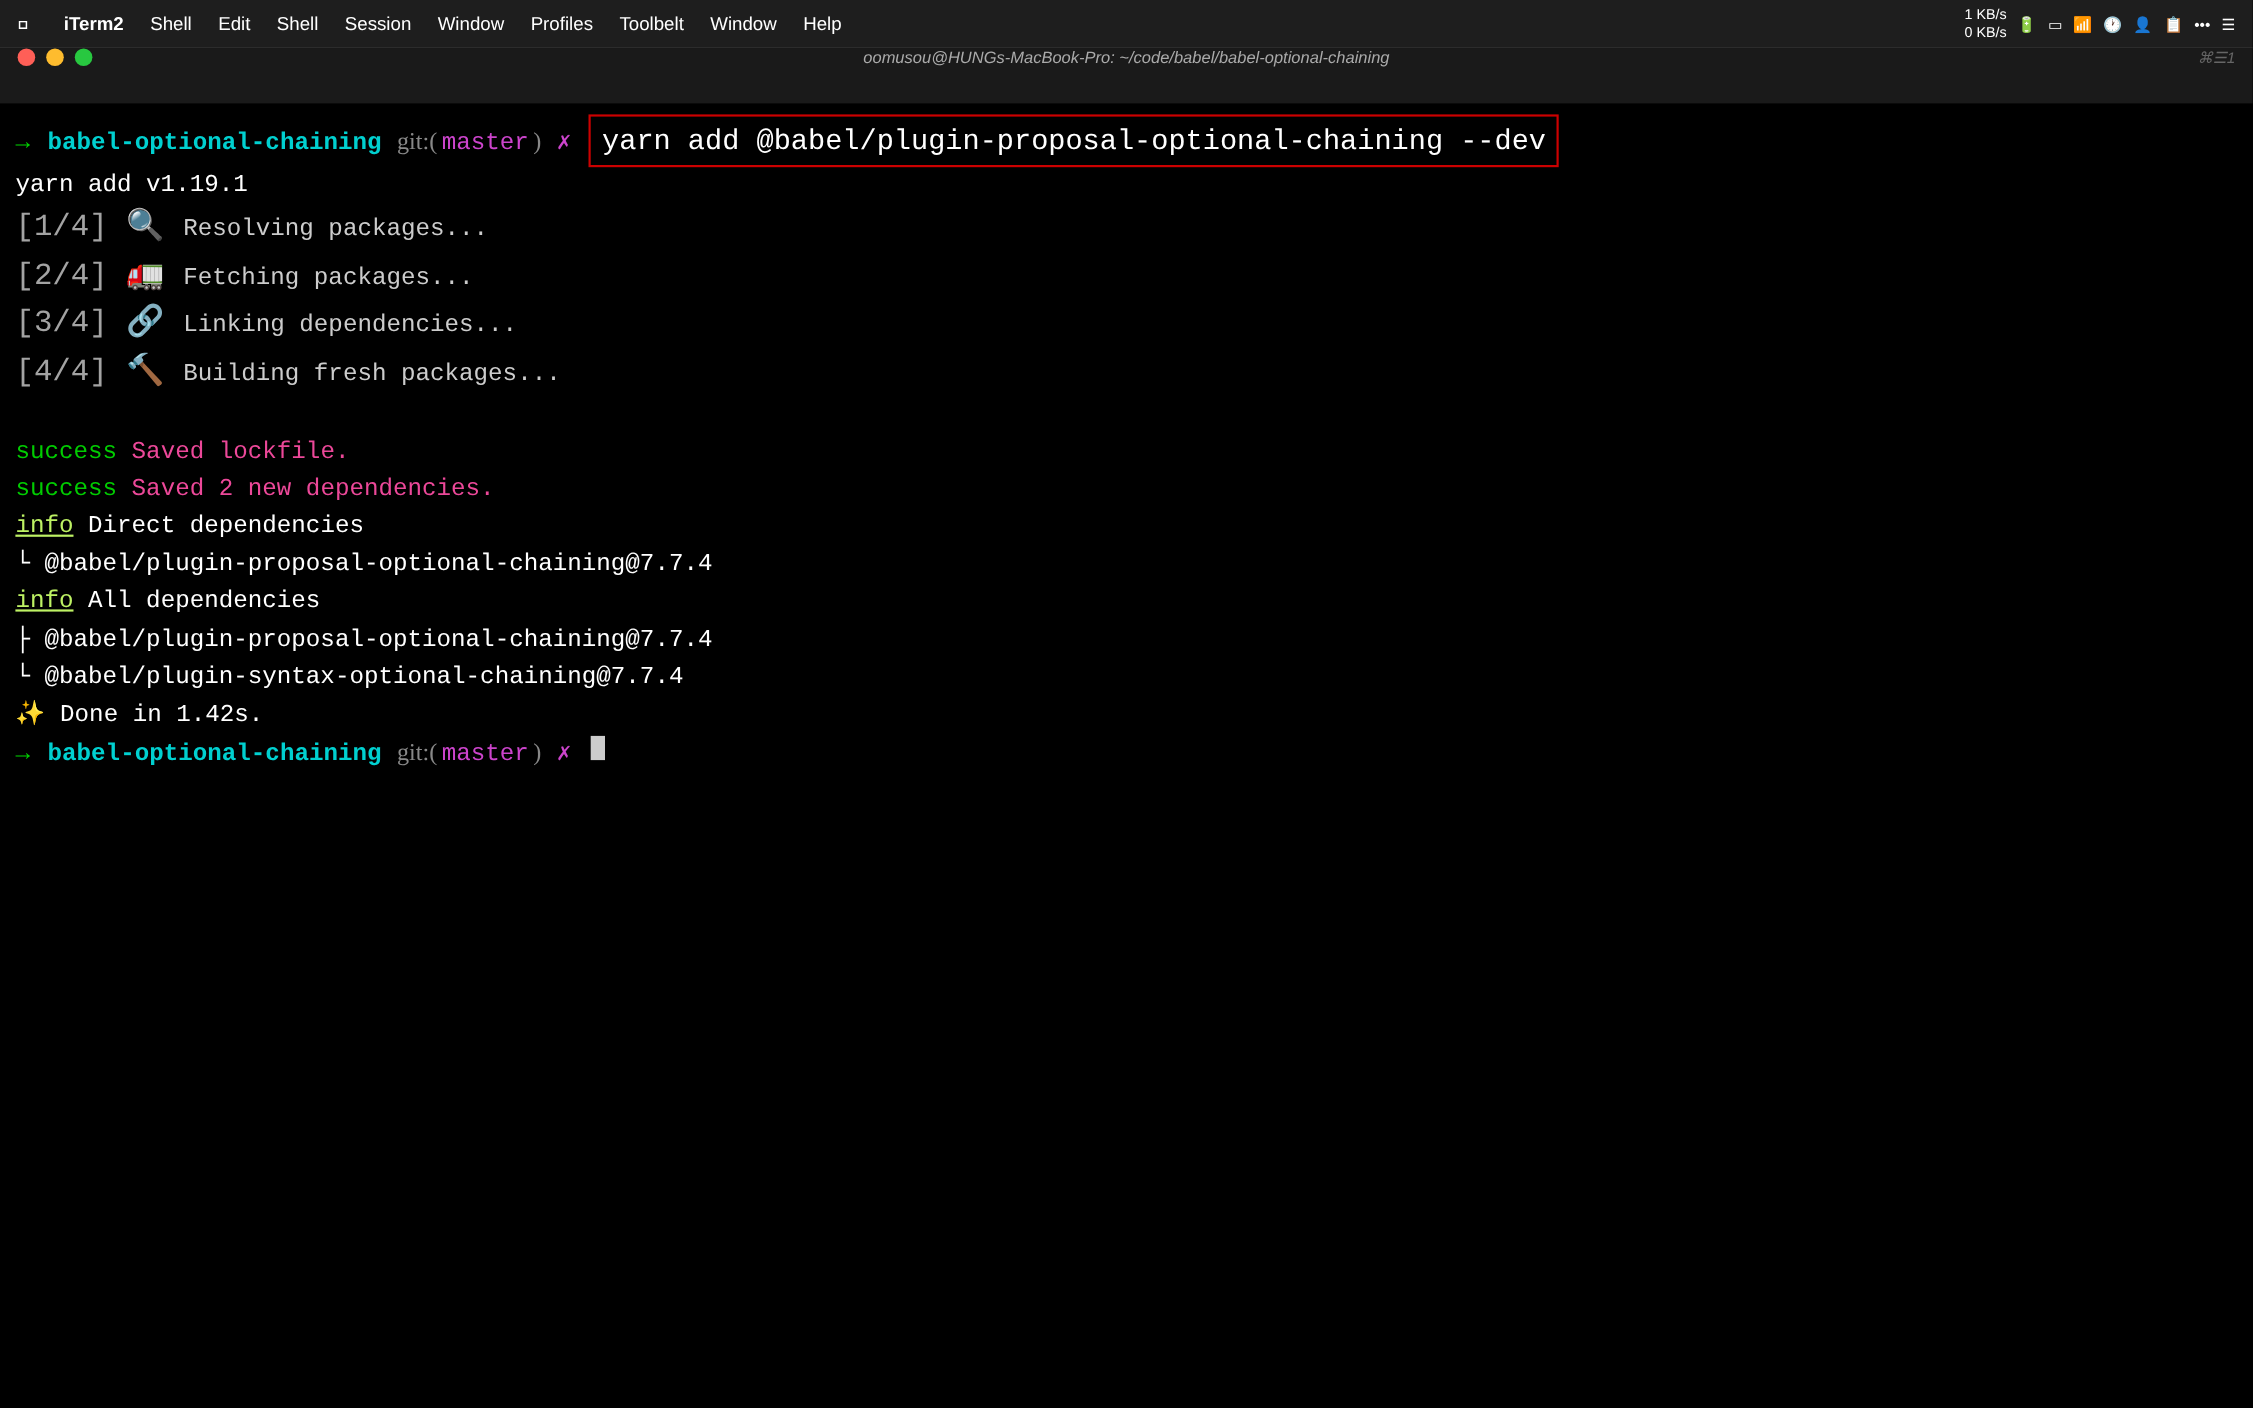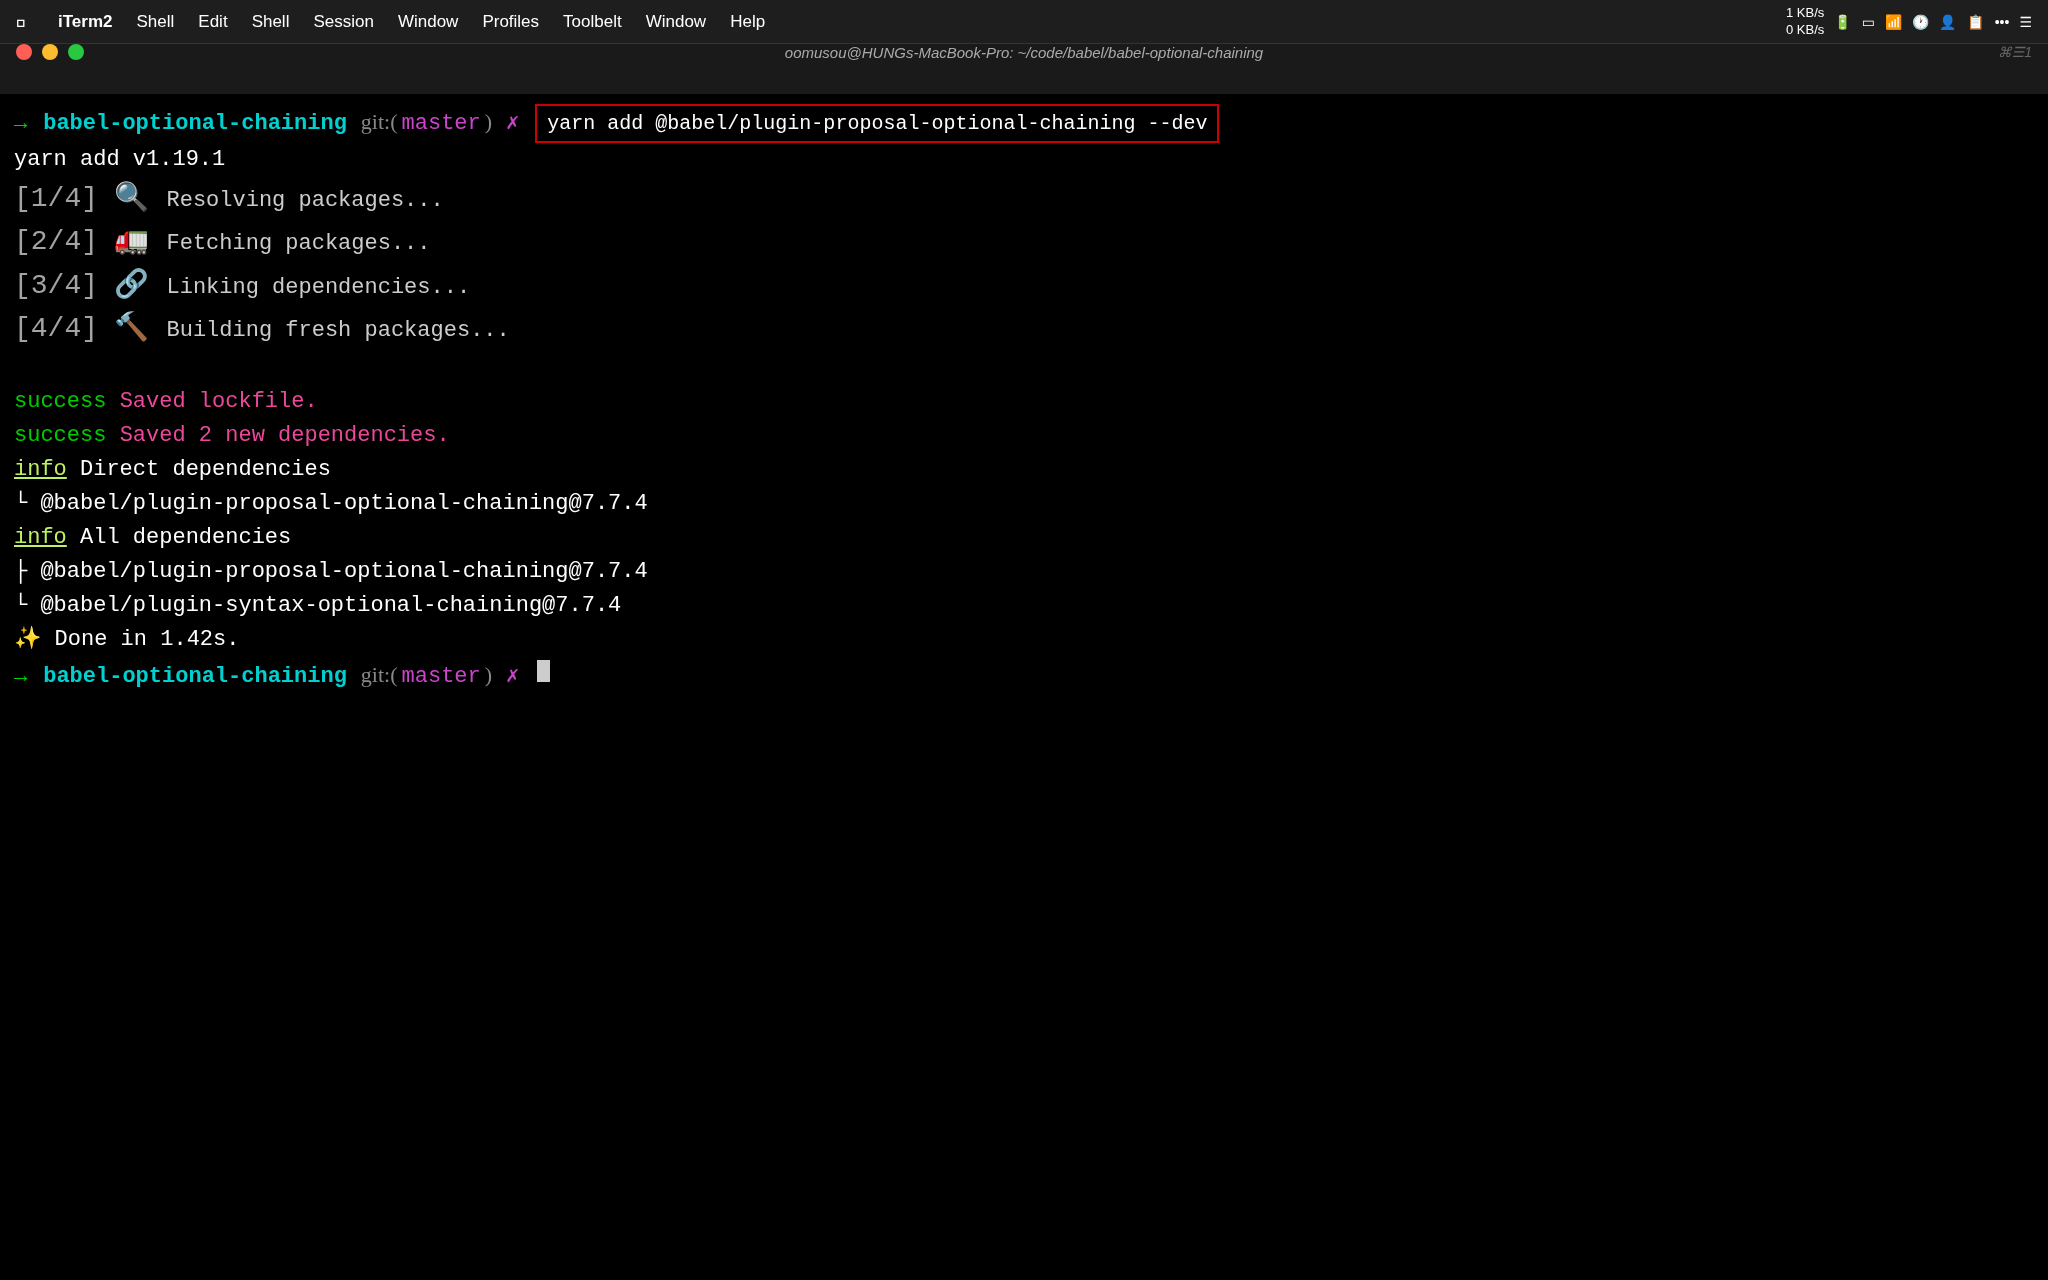--- a/index.html
+++ b/index.html
@@ -146,21 +146,21 @@
       color: #cc44cc;
       font-size: 22px;
     }
 
     .command-box {
       display: inline-block;
       background: #000;
       border: 2px solid #cc0000;
       padding: 2px 10px;
       color: #fff;
-      font-size: 20px;
+      font-size: 26px;
       font-family: 'Courier New', Courier, monospace;
     }
 
     .yarn-version {
       color: #fff;
       font-size: 22px;
     }
 
     .step-line {
       color: #a3a3a3;

